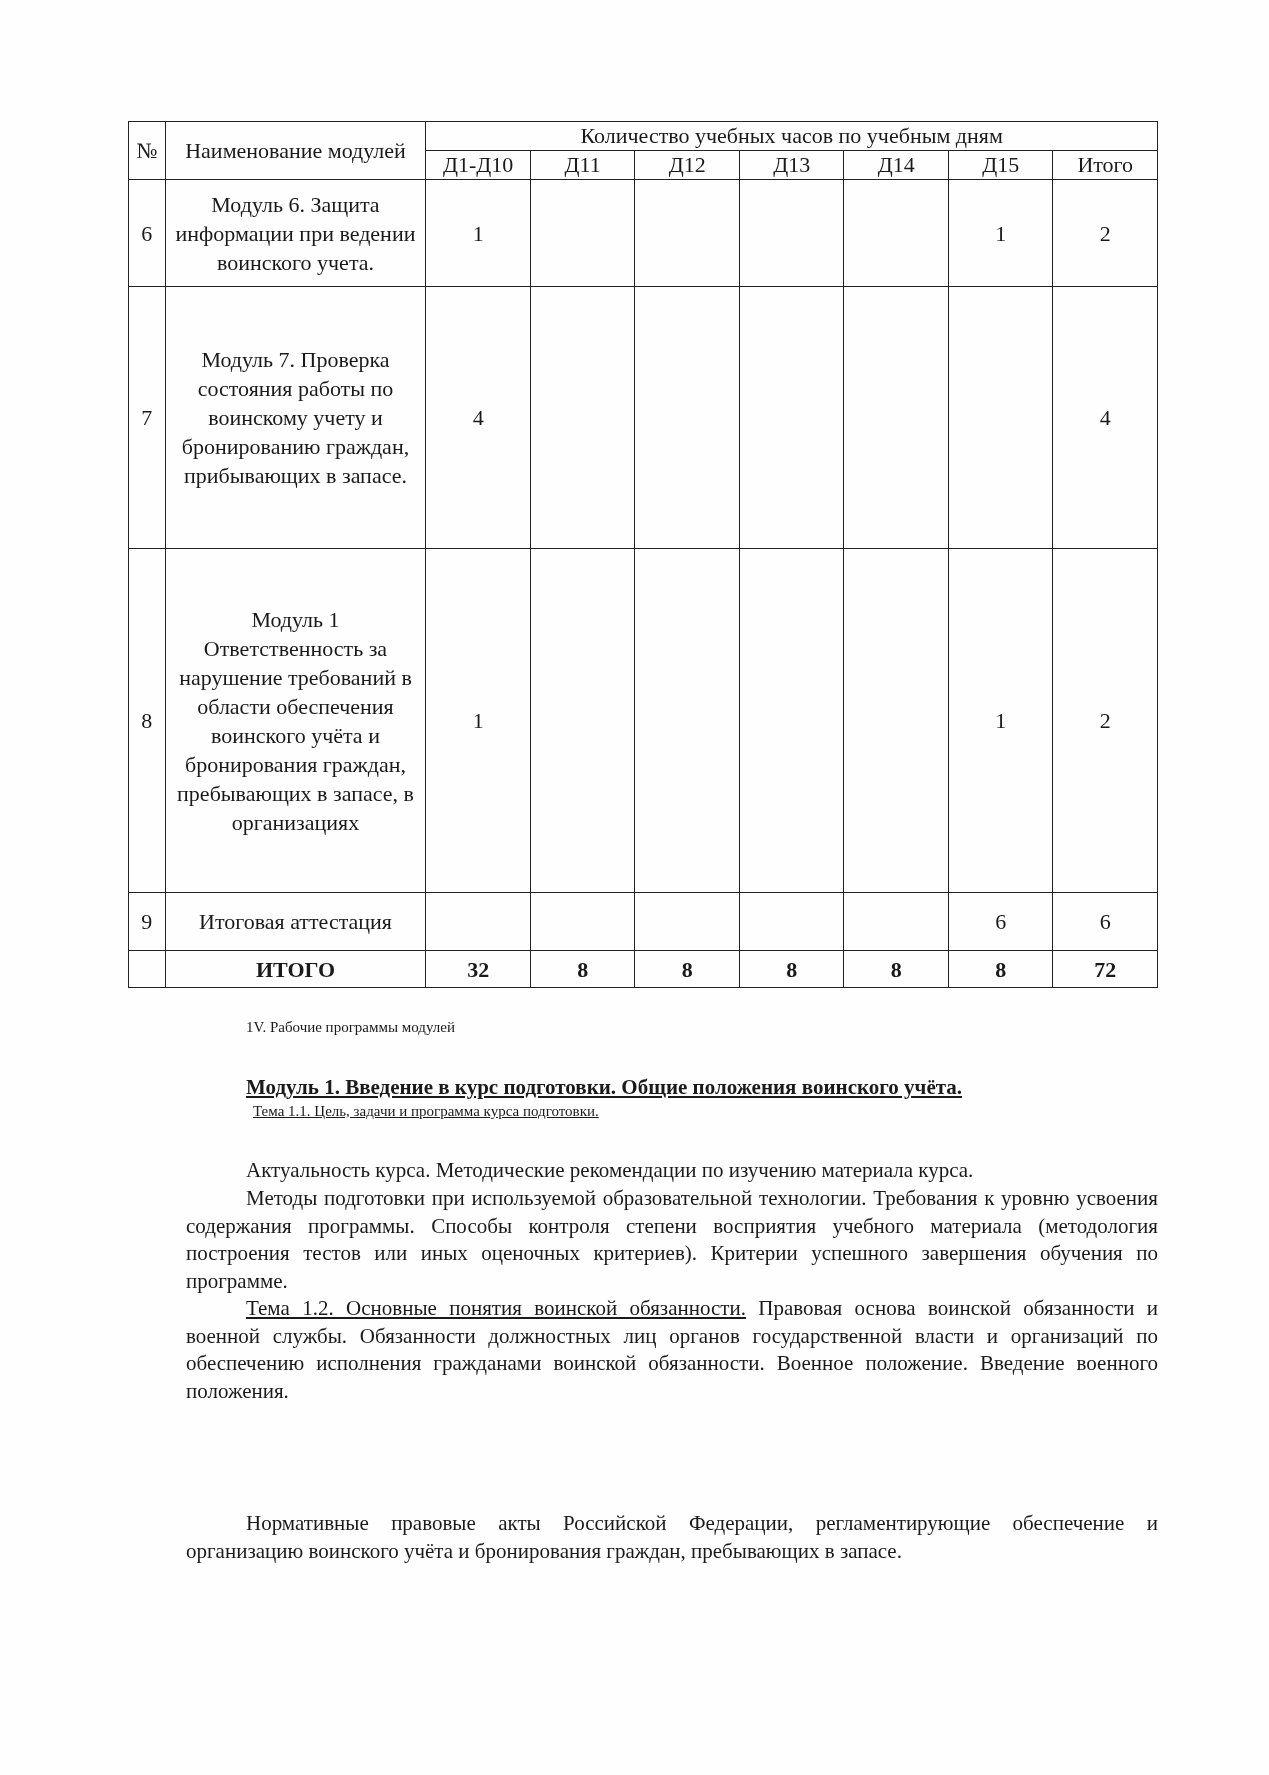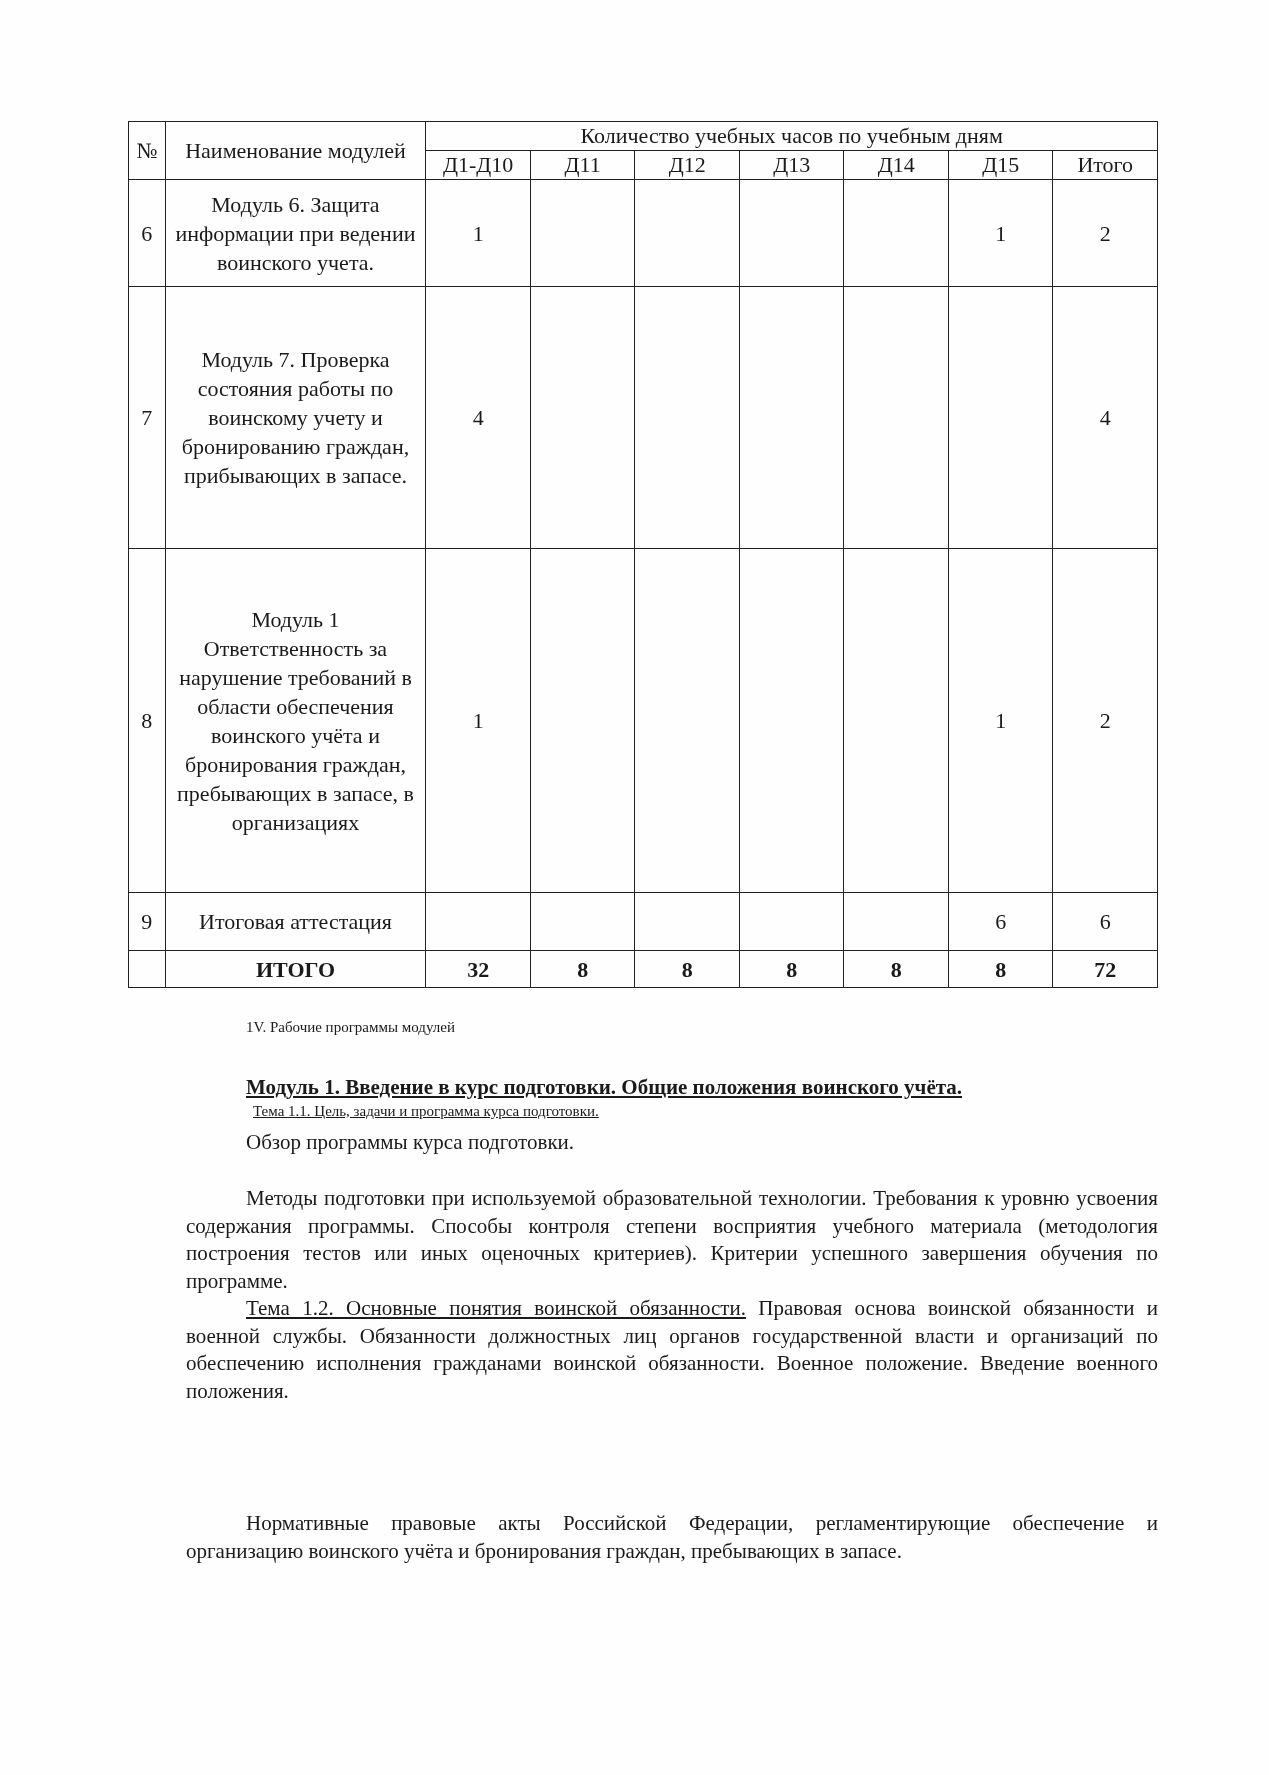--- a/index.html
+++ b/index.html
@@ -128,20 +128,20 @@
       <td>8</td>
       <td>72</td>
     </tr>
   </tbody>
     </table>
 
   <div class="sec-title">1V. Рабочие программы модулей</div>
   <div class="mod1-title">Модуль 1. Введение в курс подготовки. Общие положения воинского учёта.</div>
   <div class="tema11">Тема 1.1. Цель, задачи и программа курса подготовки.</div>
 
-  <p class="para single" style="top:1129px;">Обзор программы курса подготовки.</p>
+  <p class="para single" style="top:1157px;">Актуальность курса. Методические рекомендации по изучению материала курса.</p>
   <p class="para" style="top:1185px;">Методы подготовки при используемой образовательной технологии. Требования к уровню усвоения содержания программы. Способы контроля степени восприятия учебного материала (методология построения тестов или иных оценочных критериев). Критерии успешного завершения обучения по программе.</p>
 
   <p class="para" style="top:1295px;"><span class="u">Тема 1.2. Основные понятия воинской обязанности.</span><span> Правовая основа воинской обязанности и военной службы. Обязанности должностных лиц органов государственной власти и организаций по обеспечению исполнения гражданами воинской обязанности. Военное положение. Введение военного положения.</span></p>
 
 
   <p class="para" style="top:1510px;">Нормативные правовые акты Российской Федерации, регламентирующие обеспечение и организацию воинского учёта и бронирования граждан, пребывающих в запасе.</p>
 </div>
 
 </body></html>

